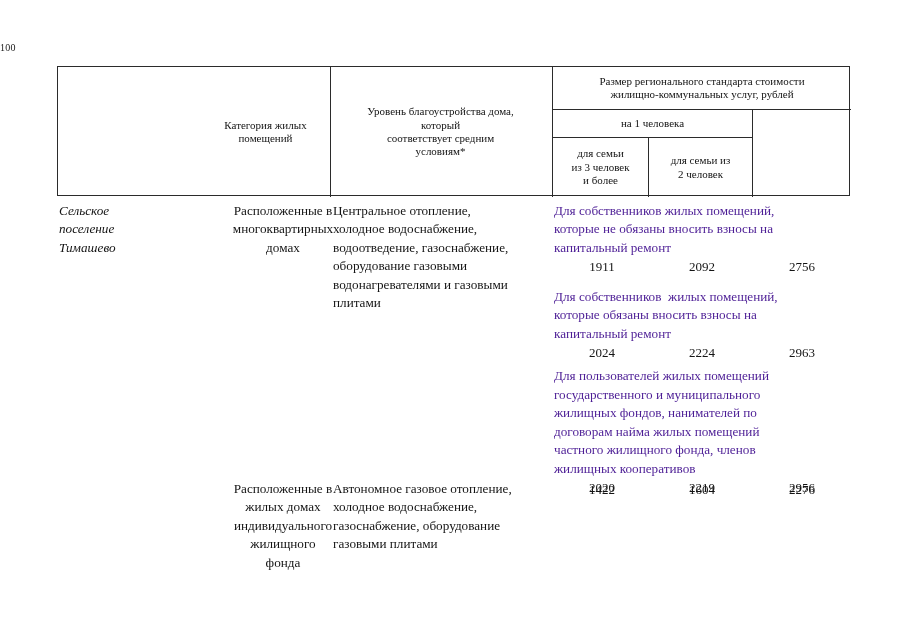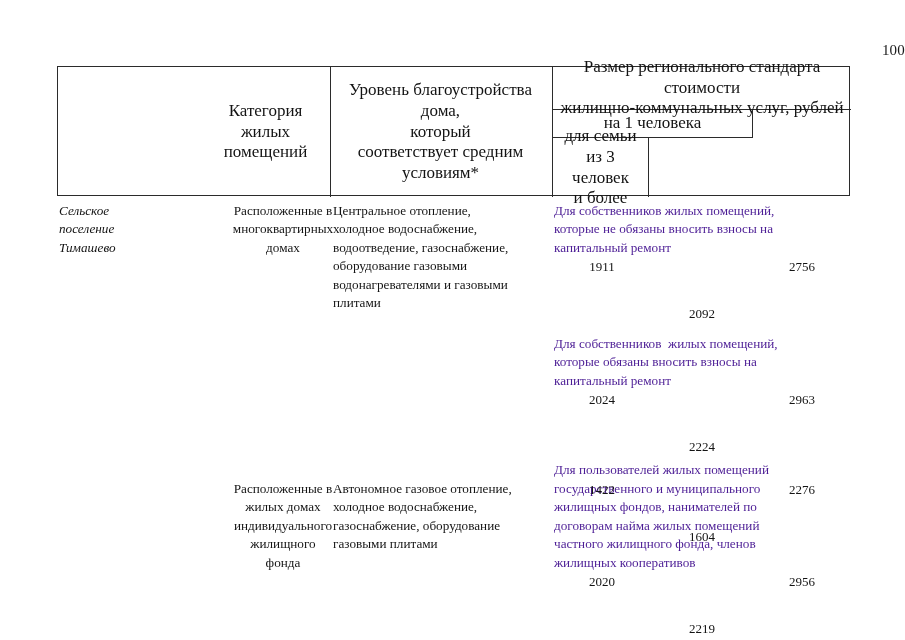--- a/index.html
+++ b/index.html
@@ -23,22 +23,22 @@
     height: 640px;
     background: #ffffff;
   }
 
   
   .page-number {
     position: absolute;
     left: 0;
     top: 42px;
     width: 905px;
-    text-align: right;
-    font-size: 15px;
+    text-align: left;
+    font-size: 10px;
     letter-spacing: 0.2px;
     color: #1a1a1a;
   }
 
   
   .doc-table {
     position: absolute;
     left: 57px;
     top: 66px;
     width: 793px;
@@ -55,21 +55,21 @@
     position: relative;
   }
 
   .hcell {
     position: absolute;
     box-sizing: border-box;
     display: flex;
     align-items: center;
     justify-content: center;
     text-align: center;
-    font-size: 17px;
+    font-size: 11px;
     line-height: 1.22;
     padding: 2px 4px;
     color: #131313;
   }
 
   
   .h-munic   { left: 0px;   top: 0;  width: 141px; height: 130px;
                border-right: 1.1px solid #2b2b2b; }
   .h-categ   { left: 143px; top: 0;  width: 130px; height: 130px;
                border-right: 1.1px solid #2b2b2b; }
@@ -121,21 +121,21 @@
     display: flex;
     width: 296px;
     margin-top: 1px;
   }
   .vnums span {
     font-size: 13px;
     text-align: center;
     color: #141414;
   }
   .vnums span:nth-child(1) { width: 96px; }
-  .vnums span:nth-child(2) { width: 104px; margin-top: 47px; }
+  .vnums span:nth-child(2) { width: 104px; }
   .vnums span:nth-child(3) { width: 96px; }
 
   .gap-sm { height: 11px; }
   .gap-xs { height: 5px; }
 
   .nowrap-pre { white-space: pre-wrap; }
 </style>
 </head>
 <body>
 
@@ -158,20 +158,22 @@
 
       <div class="hcell h-size nowrap-pre">Размер регионального стандарта стоимости
 жилищно-коммунальных услуг, рублей</div>
 
       <div class="hcell h-per1 nowrap-pre">на 1 человека</div>
 
       <div class="hcell h-fam3 nowrap-pre">для семьи
 из 3 человек
 и более</div>
 
+      <div class="hcell h-fam2 nowrap-pre">для семьи из
+2 человек</div>
 
     </div>
 
     <div class="tbody">
 
       <div class="brow" style="height:284px;">
 
         <div class="bcell c-munic nowrap-pre" style="top:6px;font-style:italic;">Сельское
 поселение
 Тимашево</div>

